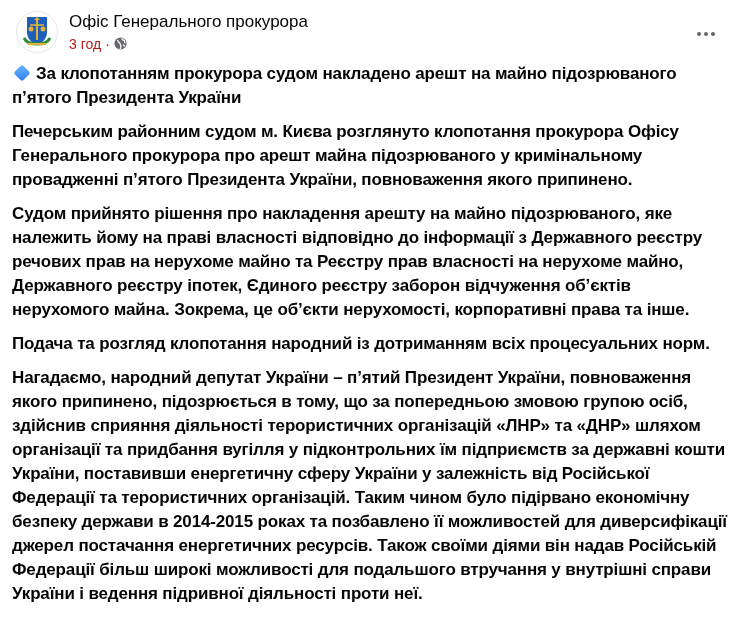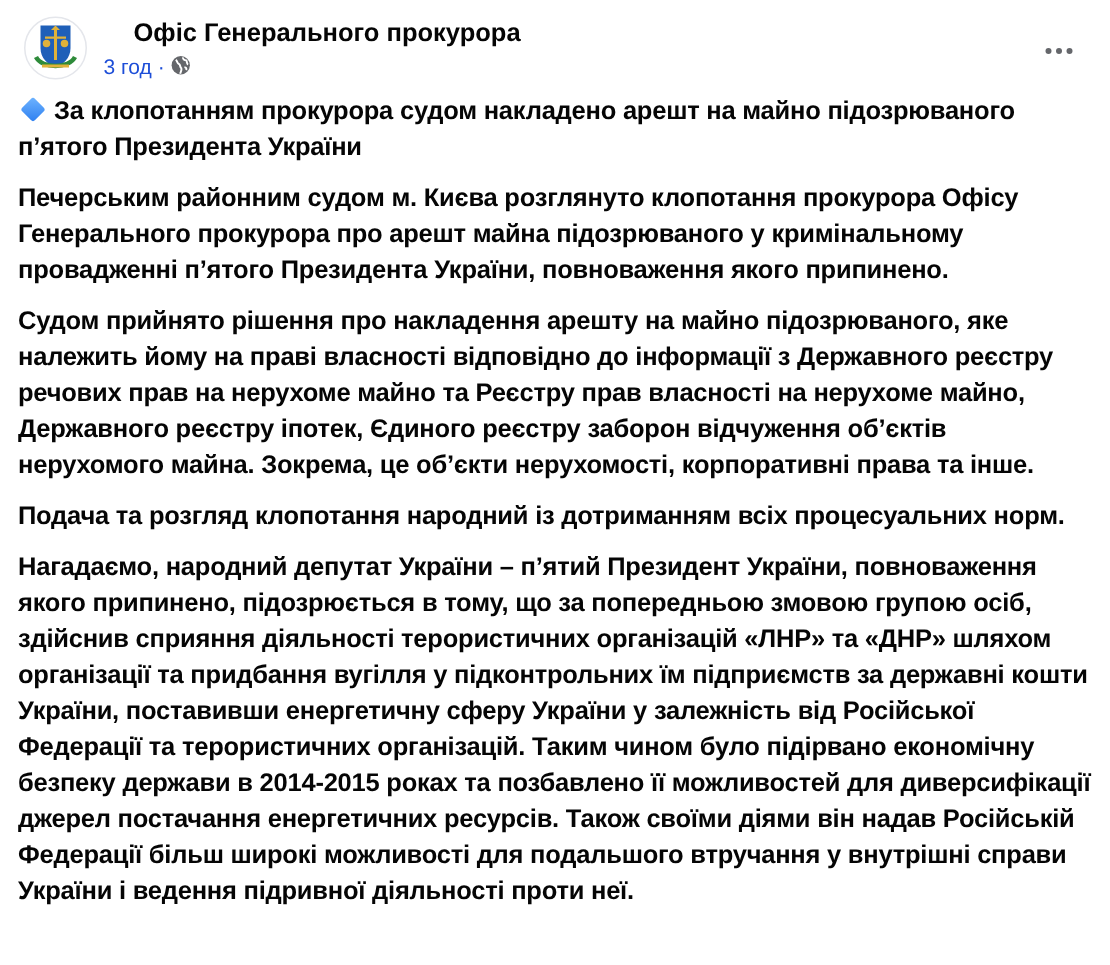--- a/index.html
+++ b/index.html
@@ -14,26 +14,25 @@
       display: flex; align-items: center;
     }
     .avatar {
       width: 40px; height: 40px; border-radius: 50%;
       border: 1px solid #e4e6eb; background: #ffffff;
       display: flex; align-items: center; justify-content: center;
       overflow: hidden; flex: 0 0 auto;
     }
     .meta { margin-left: 11px; display: flex; flex-direction: column; }
     .page-name {
-      font-size: 17px; font-weight: bold; color: #050505; line-height: 22px;
+      font-size: 17px; font-weight: normal; color: #050505; line-height: 22px;
       cursor: pointer;
-      margin-left: 20px;
     }
     .sub {
-      display: flex; align-items: center; font-size: 14px; color: #1d4ed8;
+      display: flex; align-items: center; font-size: 14px; color: #b91c1c;
       line-height: 20px; margin-top: 1px;
     }
     .sub .dot { margin: 0 4px; }
     .globe { width: 13px; height: 13px; display: inline-block; }
     .more-button {
       position: absolute; right: 16px; top: 16px; width: 36px; height: 24px;
       display: flex; align-items: center; justify-content: center; gap: 3px;
       cursor: pointer;
     }
     .more-button span { width: 4px; height: 4px; border-radius: 50%; background: #65676b; display: inline-block; }

